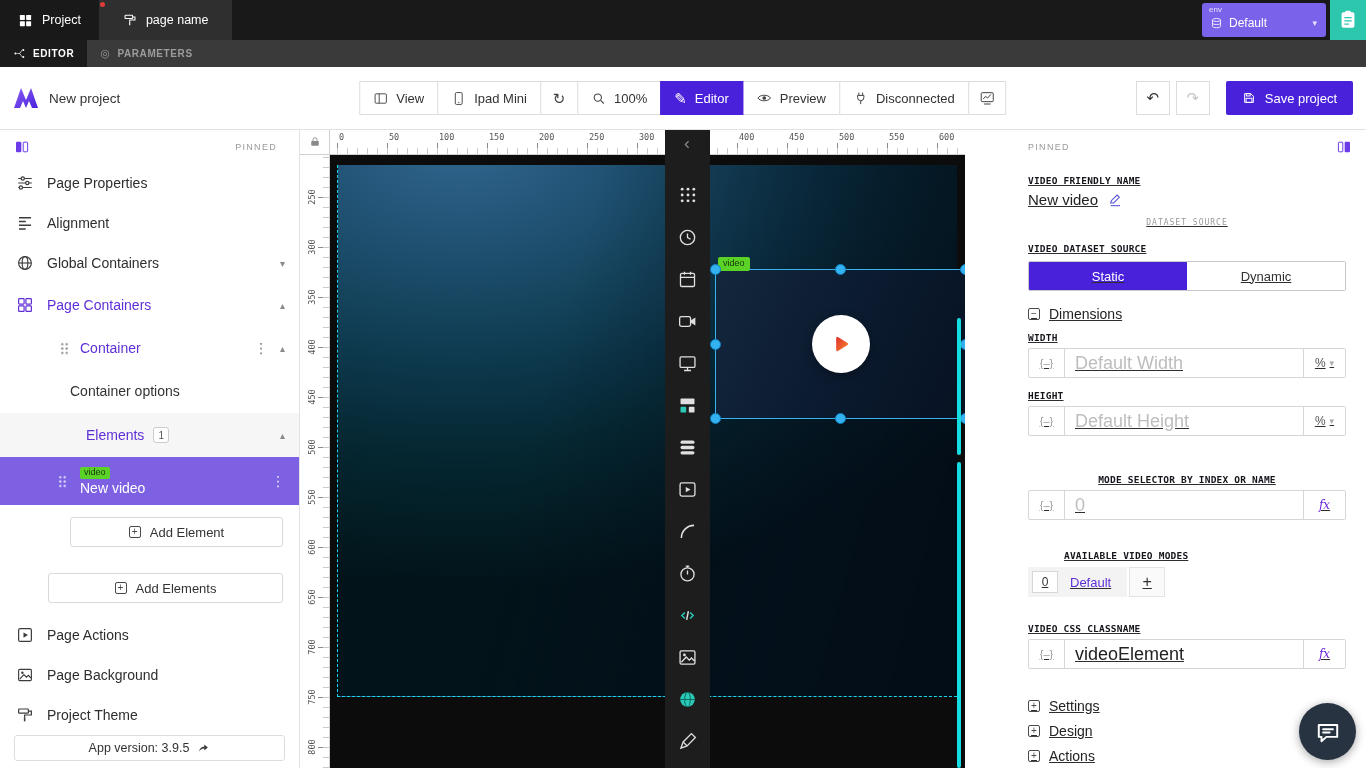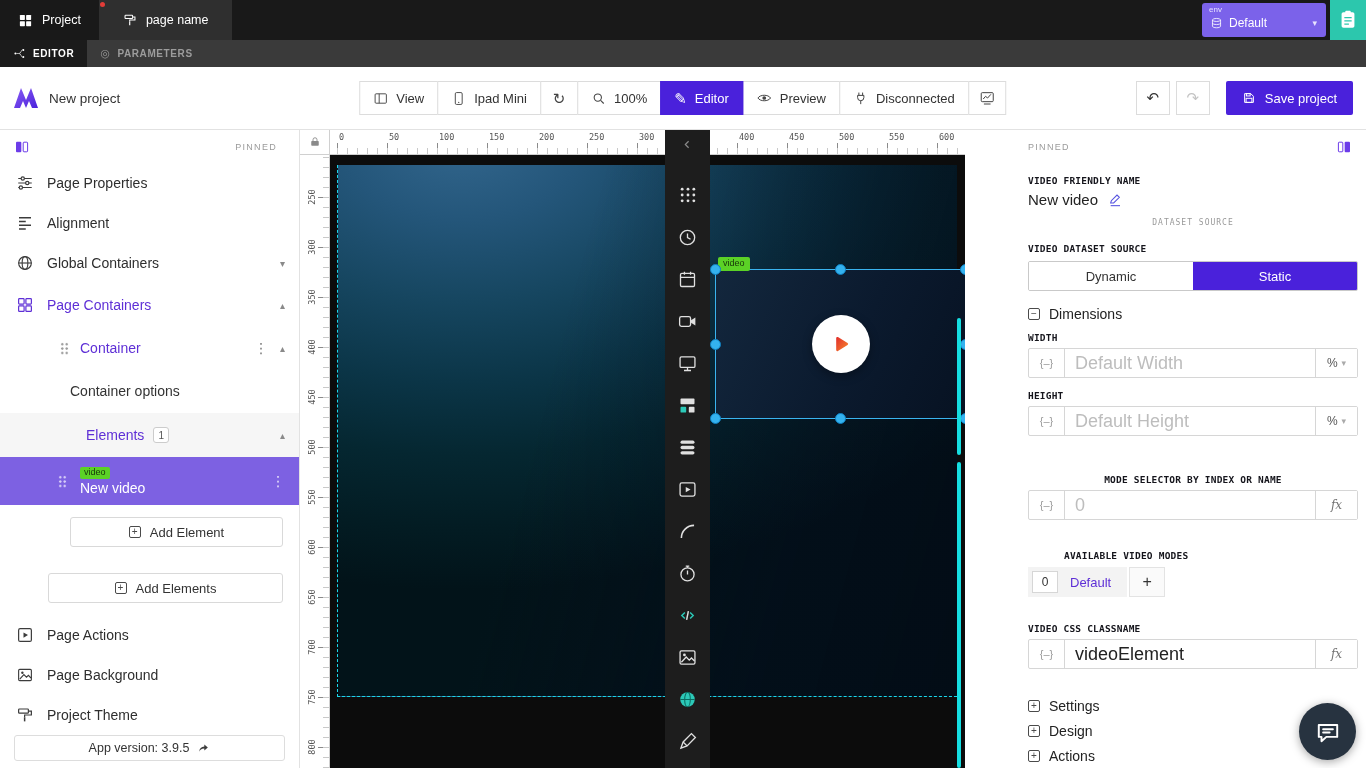--- a/index.html
+++ b/index.html
@@ -104,36 +104,36 @@
 
   
   .palette { position:absolute; left:665px; top:0; bottom:0; width:45px; background:#1d1d1d; display:flex; flex-direction:column; align-items:center; padding-top:8px; }
   .canvas-wrap { z-index:0; }
   .pal-arrow { margin-bottom:32px; cursor:pointer; }
   .pal-icon { width:24px; height:24px; flex:0 0 24px; margin-bottom:18px; display:flex; align-items:center; justify-content:center; cursor:pointer; }
 
   
   .inspector { position:absolute; left:1010px; right:0; top:0; bottom:0; background:#fff; overflow:hidden; }
   .insp-head { height:33px; display:flex; align-items:center; justify-content:space-between; padding:0 14px 0 18px; }
-  .insp-body { padding:12px 8px 0 18px; }
+  .insp-body { padding:12px 20px 0 18px;text-decoration:underline; }
   .mlabel { font-family:"DejaVu Sans Mono",monospace; font-size:9.5px; font-weight:bold; color:#15151c; letter-spacing:.2px; }
   .name-row { display:flex; align-items:center; gap:10px; margin:5px 0 8px; font-size:15px; color:#222; }
   .caption { text-align:center; font-family:"DejaVu Sans Mono",monospace; font-size:8px; color:#9a9a9a; letter-spacing:1px; margin:10px 0 16px; }
   .toggle { display:flex; height:30px; border:1px solid #c9c9c9; border-radius:2px; overflow:hidden; margin:7px 0 15px; }
   .toggle .opt { flex:1; display:flex; align-items:center; justify-content:center; font-size:13px; color:#333; background:#fff; cursor:pointer; }
   .toggle .opt.on { background:#4a21db; color:#fff; }
   .sec-head { display:flex; align-items:center; gap:9px; font-size:14px; color:#222; margin:0 0 10px; cursor:pointer; }
   .field-label { margin:0 0 5px; }
   .input-row { display:flex; height:30px; border:1px solid #d6d6d6; border-radius:2px; background:#fff; align-items:stretch; margin-bottom:12px; }
   .prefix { width:36px; border-right:1px solid #d6d6d6; display:flex; align-items:center; justify-content:center; color:#9a9a9a; font-size:11px; cursor:pointer; }
   .input-row input { flex:1; border:none; outline:none; padding:0 10px; font-size:18px; color:#222; font-family:inherit; min-width:0; background:transparent; }
   .input-row input::placeholder { color:#bdbdbd; }
   .suffix { width:42px; border-left:1px solid #d6d6d6; display:flex; align-items:center; justify-content:center; gap:4px; color:#555; font-size:12px; cursor:pointer; background:#fff; }
   .suffix .chev-s { color:#aaa; font-size:9px; }
-  .suffix.fx { font-style:italic; font-family:"DejaVu Serif",serif; color:#737373; }
+  .suffix.fx { font-style:italic; font-family:"DejaVu Serif",serif; color:#6d28d9; }
   .mt8 { margin-top:8px; } .mt24 { margin-top:24px; } .mt26 { margin-top:26px; } .mt30 { margin-top:30px;margin-left:36px; } .mt38 { margin-top:38px;text-align:center; }
   .modes-row { display:flex; align-items:center; margin:6px 0 0; }
   .modes-strip { display:flex; align-items:center; gap:12px; background:#f3f3f3; height:30px; padding:0 16px 0 4px; }
   .idx { width:26px; height:22px; background:#fff; border:1px solid #d6d6d6; display:flex; align-items:center; justify-content:center; font-size:12px; color:#333; }
   .mode-link { color:#5e2fd6; font-size:13px; cursor:pointer; }
   .plus-btn { width:36px; height:30px; border:1px solid #e3e3e3; background:#fafafa; margin-left:2px; display:flex; align-items:center; justify-content:center; font-size:16px; color:#333; cursor:pointer; }
   .section-row { display:flex; align-items:center; gap:9px; font-size:14px; color:#222; height:25px; cursor:pointer; }
 
   
   .chat-fab { position:absolute; right:10px; bottom:8px; width:57px; height:57px; border-radius:50%; background:#273340;
@@ -635,22 +635,22 @@
         <span>
           <svg width="16" height="16" viewBox="0 0 24 24" fill="none" stroke="#5552e0" stroke-width="1.6">
               <path d="M4 16.5 L5 13 13.5 4.5 17 8 8.5 16.5 4 16.5 Z"></path>
               <path d="M4 20.5 H18"></path>
             </svg>
         </span>
       </div>
       <div class="caption">DATASET SOURCE</div>
       <div class="mlabel">VIDEO DATASET SOURCE</div>
       <div class="toggle">
+        <div class="opt on">Static</div>
         <div class="opt">Dynamic</div>
-        <div class="opt on">Static</div>
       </div>
 
       <div class="sec-head">
         <span class="sq">−</span>
         <span>Dimensions</span>
       </div>
 
       <div class="mlabel field-label">WIDTH</div>
       <div class="input-row">
         <span class="prefix">{–}</span>

